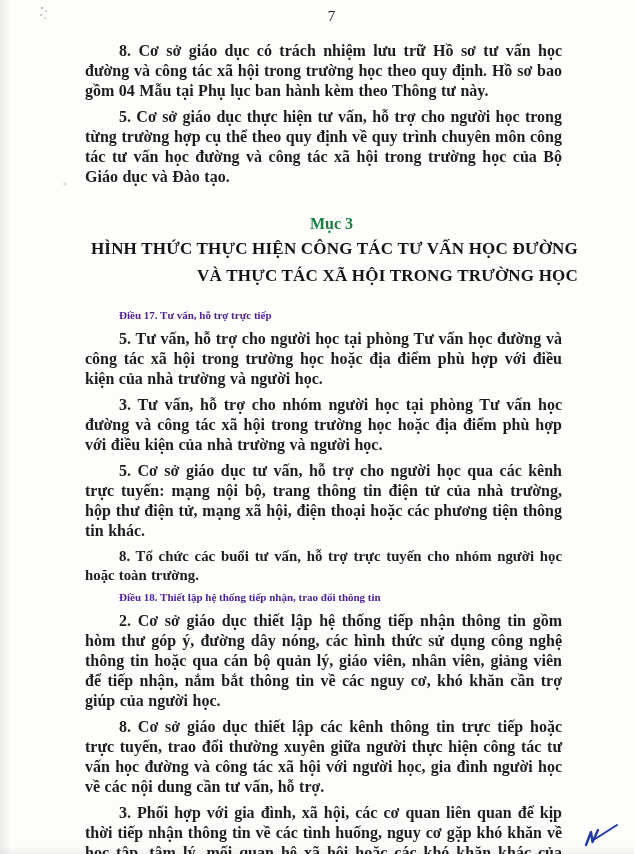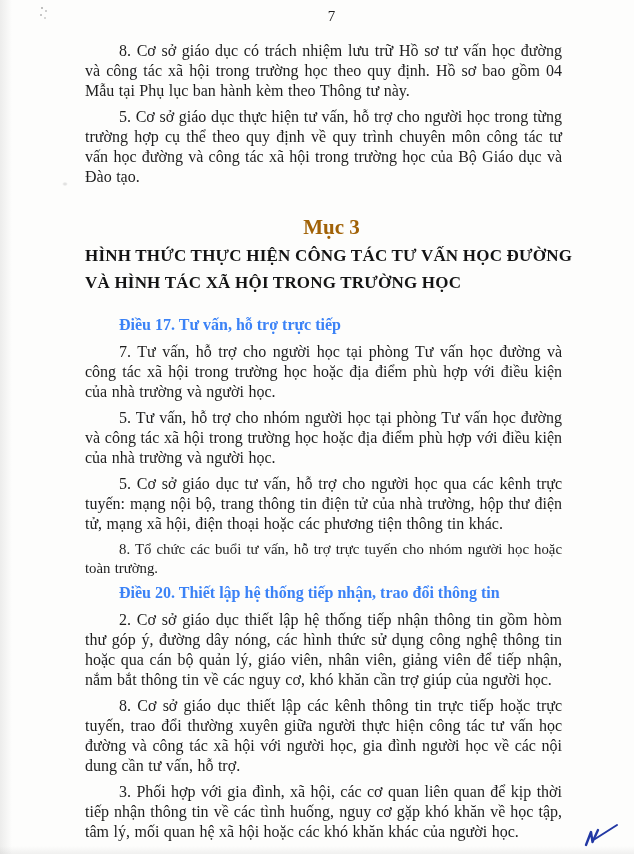--- a/index.html
+++ b/index.html
@@ -43,43 +43,44 @@
     font-size:15px;
     margin:0 0 16px 0;
   }
   p.body{
     font-size:16px;
     line-height:20px;
     text-align:justify;
     text-indent:34px;
     margin:0 16px 6px 0;
     word-spacing:0.5px;
+    font-weight:bold;
   }
   .kicker{
     text-align:center;
     font-weight:bold;
-    font-size:21px;
+    font-size:16px;
     margin:28px 0 2px 0;
-    color:#a16207;
+    color:#15803d;
   }
   .sec-title{
-    text-align:left;
+    text-align:right;
     font-weight:bold;
     font-size:17px;
     line-height:27px;
     margin:0 0 20px 0;
     color:#141414;
     letter-spacing:0.2px;
   }
   .art-head{
     font-weight:bold;
-    font-size:16px;
+    font-size:11px;
     text-indent:34px;
     margin:4px 0 8px 0;
-    color:#3b82f6;
+    color:#4c1d95;
     font-family:Liberation Serif, serif;
   }
   p.compact{
     font-size:14.8px;
     line-height:19px;
   }
   .signature-mark{
     position:absolute;left:582px;top:823px;width:40px;height:26px;
   }
 </style>
@@ -96,36 +97,36 @@
   <div class="content">
 
     <div class="pageno">7</div>
 
     <p class="body">8. Cơ sở giáo dục có trách nhiệm lưu trữ Hồ sơ tư vấn học đường và công tác xã hội trong trường học theo quy định. Hồ sơ bao gồm 04 Mẫu tại Phụ lục ban hành kèm theo Thông tư này.</p>
     <p class="body">5. Cơ sở giáo dục thực hiện tư vấn, hỗ trợ cho người học trong từng trường hợp cụ thể theo quy định về quy trình chuyên môn công tác tư vấn học đường và công tác xã hội trong trường học của Bộ Giáo dục và Đào tạo.</p>
 
     <div class="kicker">Mục 3</div>
     <div class="sec-title">
       <span>HÌNH THỨC THỰC HIỆN CÔNG TÁC TƯ VẤN HỌC ĐƯỜNG</span><br>
-      <span>VÀ HÌNH TÁC XÃ HỘI TRONG TRƯỜNG HỌC</span>
+      <span>VÀ THỰC TÁC XÃ HỘI TRONG TRƯỜNG HỌC</span>
     </div>
 
     <div>
       <div class="art-head">Điều 17. Tư vấn, hỗ trợ trực tiếp</div>
-      <p class="body">7. Tư vấn, hỗ trợ cho người học tại phòng Tư vấn học đường và công tác xã hội trong trường học hoặc địa điểm phù hợp với điều kiện của nhà trường và người học.</p>
-      <p class="body">5. Tư vấn, hỗ trợ cho nhóm người học tại phòng Tư vấn học đường và công tác xã hội trong trường học hoặc địa điểm phù hợp với điều kiện của nhà trường và người học.</p>
+      <p class="body">5. Tư vấn, hỗ trợ cho người học tại phòng Tư vấn học đường và công tác xã hội trong trường học hoặc địa điểm phù hợp với điều kiện của nhà trường và người học.</p>
+      <p class="body">3. Tư vấn, hỗ trợ cho nhóm người học tại phòng Tư vấn học đường và công tác xã hội trong trường học hoặc địa điểm phù hợp với điều kiện của nhà trường và người học.</p>
     </div>
 
     <div>
       <p class="body">5. Cơ sở giáo dục tư vấn, hỗ trợ cho người học qua các kênh trực tuyến: mạng nội bộ, trang thông tin điện tử của nhà trường, hộp thư điện tử, mạng xã hội, điện thoại hoặc các phương tiện thông tin khác.</p>
       <p class="body compact">8. Tổ chức các buổi tư vấn, hỗ trợ trực tuyến cho nhóm người học hoặc toàn trường.</p>
     </div>
 
     <div>
-      <div class="art-head">Điều 20. Thiết lập hệ thống tiếp nhận, trao đổi thông tin</div>
+      <div class="art-head">Điều 18. Thiết lập hệ thống tiếp nhận, trao đổi thông tin</div>
       <p class="body">2. Cơ sở giáo dục thiết lập hệ thống tiếp nhận thông tin gồm hòm thư góp ý, đường dây nóng, các hình thức sử dụng công nghệ thông tin hoặc qua cán bộ quản lý, giáo viên, nhân viên, giảng viên để tiếp nhận, nắm bắt thông tin về các nguy cơ, khó khăn cần trợ giúp của người học.</p>
       <p class="body">8. Cơ sở giáo dục thiết lập các kênh thông tin trực tiếp hoặc trực tuyến, trao đổi thường xuyên giữa người thực hiện công tác tư vấn học đường và công tác xã hội với người học, gia đình người học về các nội dung cần tư vấn, hỗ trợ.</p>
       <p class="body">3. Phối hợp với gia đình, xã hội, các cơ quan liên quan để kịp thời tiếp nhận thông tin về các tình huống, nguy cơ gặp khó khăn về học tập, tâm lý, mối quan hệ xã hội hoặc các khó khăn khác của người học.</p>
     </div>
 
   </div>
 
   <svg class="signature-mark" viewBox="0 0 40 26" xmlns="http://www.w3.org/2000/svg">
     <path d="M4 22 L9 9 L10.5 19 L16 7" fill="none" stroke="#2238a4" stroke-width="2.4" stroke-linecap="round" stroke-linejoin="round"></path>
     <path d="M13 16 L35 2" fill="none" stroke="#2238a4" stroke-width="2" stroke-linecap="round"></path>

